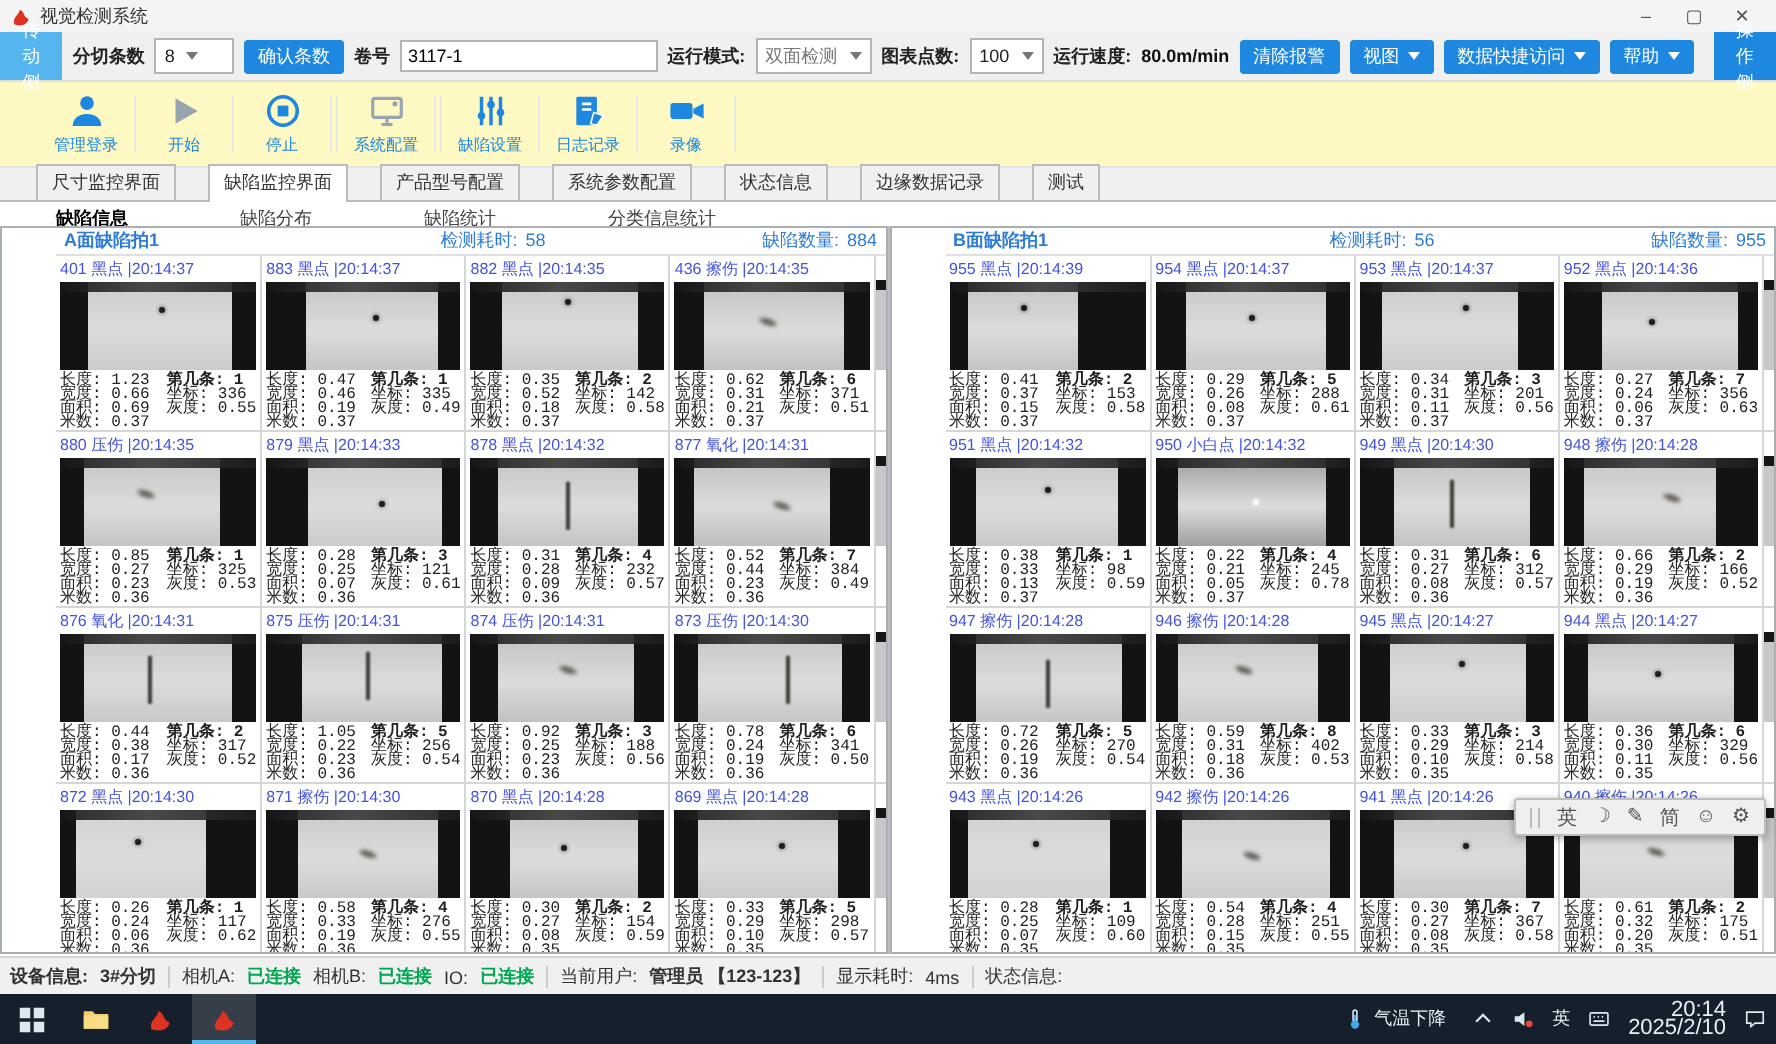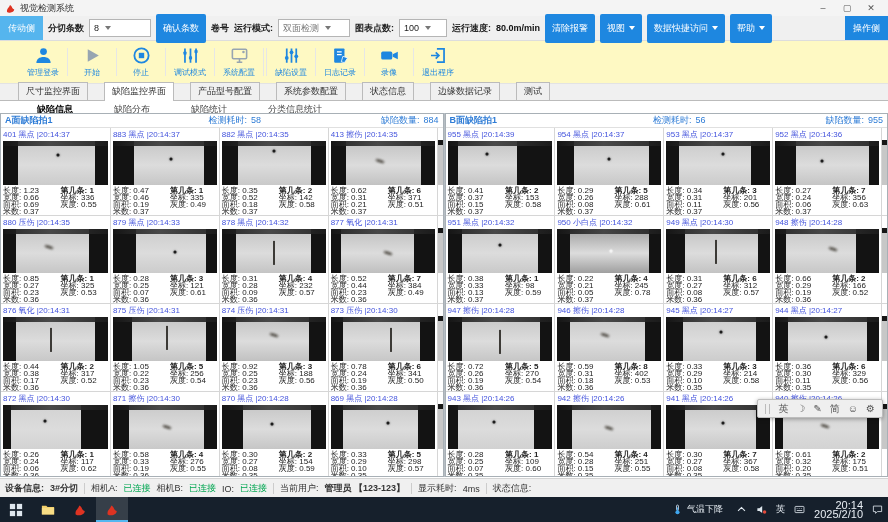--- a/index.html
+++ b/index.html
@@ -14,71 +14,71 @@
   
   .toolbar1{height:24px;background:#f0f0f0;border-bottom:1px solid #ddd;display:flex;align-items:center;gap:5px;font-size:9px;color:#222;}
   .sidebtn{align-self:stretch;display:flex;align-items:center;padding:0 8px;color:#fff;border:none;font-size:9px;cursor:pointer;}
   .sidebtn.light{background:#55b5ee;}
   .sidebtn.dark{background:#1e87e0;}
   .lbl{font-weight:bold;white-space:nowrap;}
   .sel{background:#fff;border:1px solid #b5b5b5;height:16px;display:flex;align-items:center;padding:0 4px;gap:6px;white-space:nowrap;}
   .sel .arr{width:0;height:0;border-left:3px solid transparent;border-right:3px solid transparent;border-top:4px solid #777;}
   .sel .dim{color:#777;}
   .txt{height:14px;border:1px solid #b5b5b5;font-size:9px;padding:0 3px;width:212px;font-family:inherit;}
-  .bbtn{background:#1e87e0;color:#fff;border:none;border-radius:2px;font-size:9px;height:29px;padding:0 7px;display:flex;align-items:center;gap:4px;white-space:nowrap;cursor:pointer;}
+  .bbtn{background:#1e87e0;color:#fff;border:none;border-radius:2px;font-size:9px;height:17px;padding:0 7px;display:flex;align-items:center;gap:4px;white-space:nowrap;cursor:pointer;}
   .bbtn .car{width:0;height:0;border-left:3px solid transparent;border-right:3px solid transparent;border-top:4px solid #fff;}
   .speedval{font-weight:bold;color:#111;}
   .sp{flex:1;}
   
   .toolbar2{height:42px;background:#fef9c3;border-bottom:1px solid #e3e3e3;display:flex;align-items:stretch;padding:0 20px;}
   .action{width:46px;border:none;background:none;display:flex;flex-direction:column;align-items:center;justify-content:center;gap:2px;cursor:pointer;padding:0;}
   .action svg{width:19px;height:19px;display:block;}
   .albl{font-size:8px;color:#1e87e0;white-space:nowrap;}
   .adiv{width:1px;background:#e6e6e6;margin:7px 1px;}
   
   .tabs{height:16px;background:#f0f0f0;display:flex;align-items:flex-end;font-size:9px;border-bottom:1px solid #bbb;padding-left:1px;}
   .tab{padding:2px 7px 2px;border:1px solid #bbb;border-bottom:none;background:#f0f0f0;color:#333;margin-right:-1px;white-space:nowrap;margin-left:17px;}
   .tab.active{background:#fff;position:relative;z-index:2;margin-bottom:-1px;padding-bottom:3px;}
   .subtabs{height:16px;background:#fff;display:flex;align-items:center;font-size:9px;border-bottom:1px solid #eee;}
-  .subtab{padding:0 4px;color:#444;white-space:nowrap;margin-left:33px;}
+  .subtab{padding:0 28px;color:#444;white-space:nowrap;}
   .subtab.active{font-weight:bold;color:#000;}
   
   .panels{position:absolute;top:113px;left:0;right:0;height:364px;display:flex;gap:1px;background:#b7bec4;}
-  .panel{flex:1;background:#fff;border:1px solid #a8b0b6;display:flex;flex-direction:column;overflow:hidden;}
+  .panel{flex:1;background:#fff;border:1px solid #a8b0b6;display:flex;flex-direction:column;overflow:hidden;padding-left:27px;}
   .phead{height:15px;display:flex;align-items:center;font-size:9px;padding:0 4px;border-bottom:1px solid #e0e0e0;}
   .ptitle{color:#2e7cd6;font-weight:bold;white-space:nowrap;}
   .pkv{color:#2e7cd6;white-space:nowrap;}
   .pkv b{font-weight:normal;margin-left:4px;}
   .pgrid{flex:1;display:grid;grid-template-columns:repeat(4,1fr) 6px;grid-auto-rows:1fr;}
   .cell{border-left:1px solid #d6d6d6;border-bottom:1px solid #d6d6d6;display:flex;flex-direction:column;min-width:0;background:#fff;}
   .cell:nth-child(5n+1){border-left:none;}
   .chead{height:11px;font-size:8px;color:#4353dd;padding:1px 2px 0;white-space:nowrap;overflow:hidden;}
   .cimg{height:44px;margin:1px 2px 0;position:relative;overflow:hidden;}
   .cimg::before{content:"";position:absolute;left:0;right:0;top:0;height:5px;background:linear-gradient(90deg,#161616,#3a3a3a 45%,#1c1c1c);opacity:.9;z-index:2;}
   .bl,.br{position:absolute;top:0;bottom:0;background:#131313;z-index:1;}
   .bl{left:0;} .br{right:0;}
   .mark{position:absolute;transform:translate(-50%,-50%);z-index:1;}
   .mark.dot{width:3px;height:3px;background:#1d1d1d;border-radius:50%;box-shadow:0 0 2px rgba(20,20,20,.8);}
   .mark.wdot{width:3px;height:3px;background:#f4f4f4;border-radius:50%;box-shadow:0 0 2px rgba(255,255,255,.9);}
   .mark.vline{width:2px;height:55%;background:#3c3a36;filter:blur(.4px);}
   .mark.smudge{width:9px;height:3px;background:#57534c;border-radius:50%;filter:blur(1px);transform:translate(-50%,-50%) rotate(18deg);}
-  .cinfo{flex:1;display:flex;font-size:8px;line-height:7px;color:#222;padding:2px 2px 0;gap:2px;overflow:hidden;}
+  .cinfo{flex:1;display:flex;font-size:8px;line-height:7px;color:#222;padding:2px 2px 0;gap:2px;overflow:hidden;font-family:Liberation Mono, monospace;}
   .cinfo .c1{width:53%;} .cinfo .c2{flex:1;}
   .cinfo div{white-space:nowrap;}
   .bold{font-weight:bold;}
   .sliver{border-left:1px solid #d6d6d6;border-bottom:1px solid #d6d6d6;
           background:linear-gradient(180deg,#fff 0 12px,#161616 12px 17px,#c7c7c7 17px 57px,#fff 57px);}
   
   .imebar{position:absolute;top:399px;right:5px;height:17px;background:#efefef;border:1px solid #bdbdbd;border-radius:2px;
           display:flex;align-items:center;gap:8px;padding:0 7px;font-size:10px;color:#555;z-index:6;box-shadow:0 1px 4px rgba(0,0,0,.35);}
   .imegrip{width:3px;height:10px;border-left:1px solid #bbb;border-right:1px solid #bbb;}
   
   .statusbar{position:absolute;top:478px;left:0;right:0;height:19px;background:#f0f0f0;border-top:1px solid #d4d4d4;
              display:flex;align-items:center;gap:6px;padding:0 5px;font-size:9px;color:#333;}
-  .green{color:#00a651;font-weight:normal;}
+  .green{color:#00a651;font-weight:bold;}
   .ssep{width:1px;height:11px;background:#ccc;}
   
   .taskbar{position:absolute;top:497px;left:0;right:0;height:25px;background:#16202c;display:flex;align-items:center;color:#e8eef4;}
   .tbicon{width:32px;height:25px;display:flex;align-items:center;justify-content:center;}
   .tbicon svg{width:14px;height:14px;display:block;}
   .tbicon.activeapp{background:rgba(255,255,255,.14);box-shadow:inset 0 -2px 0 #55b7f0;}
   .tray{margin-left:auto;display:flex;align-items:center;gap:9px;padding-right:5px;font-size:9px;}
   .weather{display:flex;align-items:center;gap:4px;padding:0 4px;height:25px;}
   .clock{font-size:11px;line-height:9px;text-align:right;}
   .trayico svg{width:11px;height:11px;display:block;}
@@ -102,20 +102,21 @@
 
 <div class="toolbar1">
   <button class="sidebtn light">传动侧</button>
   <span class="lbl">分切条数</span>
   <span class="sel" style="width:52px">
     <span>8</span>
       <i class="arr"></i>
   </span>
   <button class="bbtn">确认条数</button>
   <span class="lbl">卷号</span>
+  <input class="txt" value="3117-1" style="">
   <span class="lbl">运行模式:</span>
   <span class="sel" style="width:62px">
     <span class="dim">双面检测</span>
       <i class="arr"></i>
   </span>
   <span class="lbl">图表点数:</span>
   <span class="sel" style="width:38px">
     <span>100</span>
       <i class="arr"></i>
   </span>
@@ -155,33 +156,20 @@
     </button>
     <span class="adiv"></span>
     <button class="action">
       <svg viewBox="0 0 24 24">
         <circle cx="12" cy="12" r="9" fill="none" stroke="#1e87e0" stroke-width="2.3"></circle>
         <rect x="8.6" y="8.6" width="6.8" height="6.8" fill="#1e87e0"></rect>
       </svg>
       <span class="albl">停止</span>
     </button>
     <span class="adiv"></span>
-    <button class="action">
-      <svg viewBox="0 0 24 24">
-        <g stroke="#1e87e0" stroke-width="2.2">
-          <path d="M5 3v18M12 3v18M19 3v18"></path>
-        </g>
-        <g fill="#1e87e0">
-          <rect x="3" y="7" width="4" height="4" rx="1"></rect>
-          <rect x="10" y="13" width="4" height="4" rx="1"></rect>
-          <rect x="17" y="5" width="4" height="4" rx="1"></rect>
-        </g>
-      </svg>
-      <span class="albl">调试模式</span>
-    </button>
     <span class="adiv"></span>
     <button class="action">
       <svg viewBox="0 0 24 24">
         <rect x="3" y="4" width="18" height="12" rx="1.5" fill="none" stroke="#97a5b1" stroke-width="2"></rect>
         <path d="M8.5 20.5h7M12 16v4.5" stroke="#97a5b1" stroke-width="2" fill="none"></path>
         <circle cx="17" cy="7.5" r="1.6" fill="#97a5b1"></circle>
       </svg>
       <span class="albl">系统配置</span>
     </button>
     <span class="adiv"></span>
@@ -210,27 +198,20 @@
     </button>
     <span class="adiv"></span>
     <button class="action">
       <svg viewBox="0 0 24 24">
         <rect x="1.5" y="7" width="14" height="10" rx="2" fill="#1e87e0"></rect>
         <path d="M16 10.5l6.5-3.2v9.4L16 13.5z" fill="#1e87e0"></path>
       </svg>
       <span class="albl">录像</span>
     </button>
     <span class="adiv"></span>
-    <button class="action">
-      <svg viewBox="0 0 24 24">
-        <path d="M10 3.5h9v17h-9" fill="none" stroke="#1e87e0" stroke-width="2.2"></path>
-        <path d="M2.5 12h9.5M8.5 8l4 4-4 4" stroke="#1e87e0" stroke-width="2.2" fill="none"></path>
-      </svg>
-      <span class="albl">退出程序</span>
-    </button>
   </div>
 
 <div class="tabs">
     <div class="tab">尺寸监控界面</div>
     <div class="tab active">缺陷监控界面</div>
     <div class="tab">产品型号配置</div>
     <div class="tab">系统参数配置</div>
     <div class="tab">状态信息</div>
     <div class="tab">边缘数据记录</div>
     <div class="tab">测试</div>
@@ -309,21 +290,21 @@
               <div>米数: 0.37</div>
             </div>
             <div class="c2">
               <div class="bold">第几条: 2</div>
               <div>坐标: 142</div>
               <div>灰度: 0.58</div>
             </div>
           </div>
         </div>
         <div class="cell">
-          <div class="chead">413 擦伤 |20:14:35</div>
+          <div class="chead">436 擦伤 |20:14:35</div>
           <div class="cimg" style="background:linear-gradient(180deg,#c2c2c2,#dcdcdc 55%,#c2c2c2)">
             <i class="bl" style="width:15%"></i>
             <i class="br" style="width:13%"></i>
             <i class="mark smudge" style="left:48%;top:46%"></i>
           </div>
           <div class="cinfo">
             <div class="c1">
               <div>长度: 0.62</div>
               <div>宽度: 0.31</div>
               <div>面积: 0.21</div>

